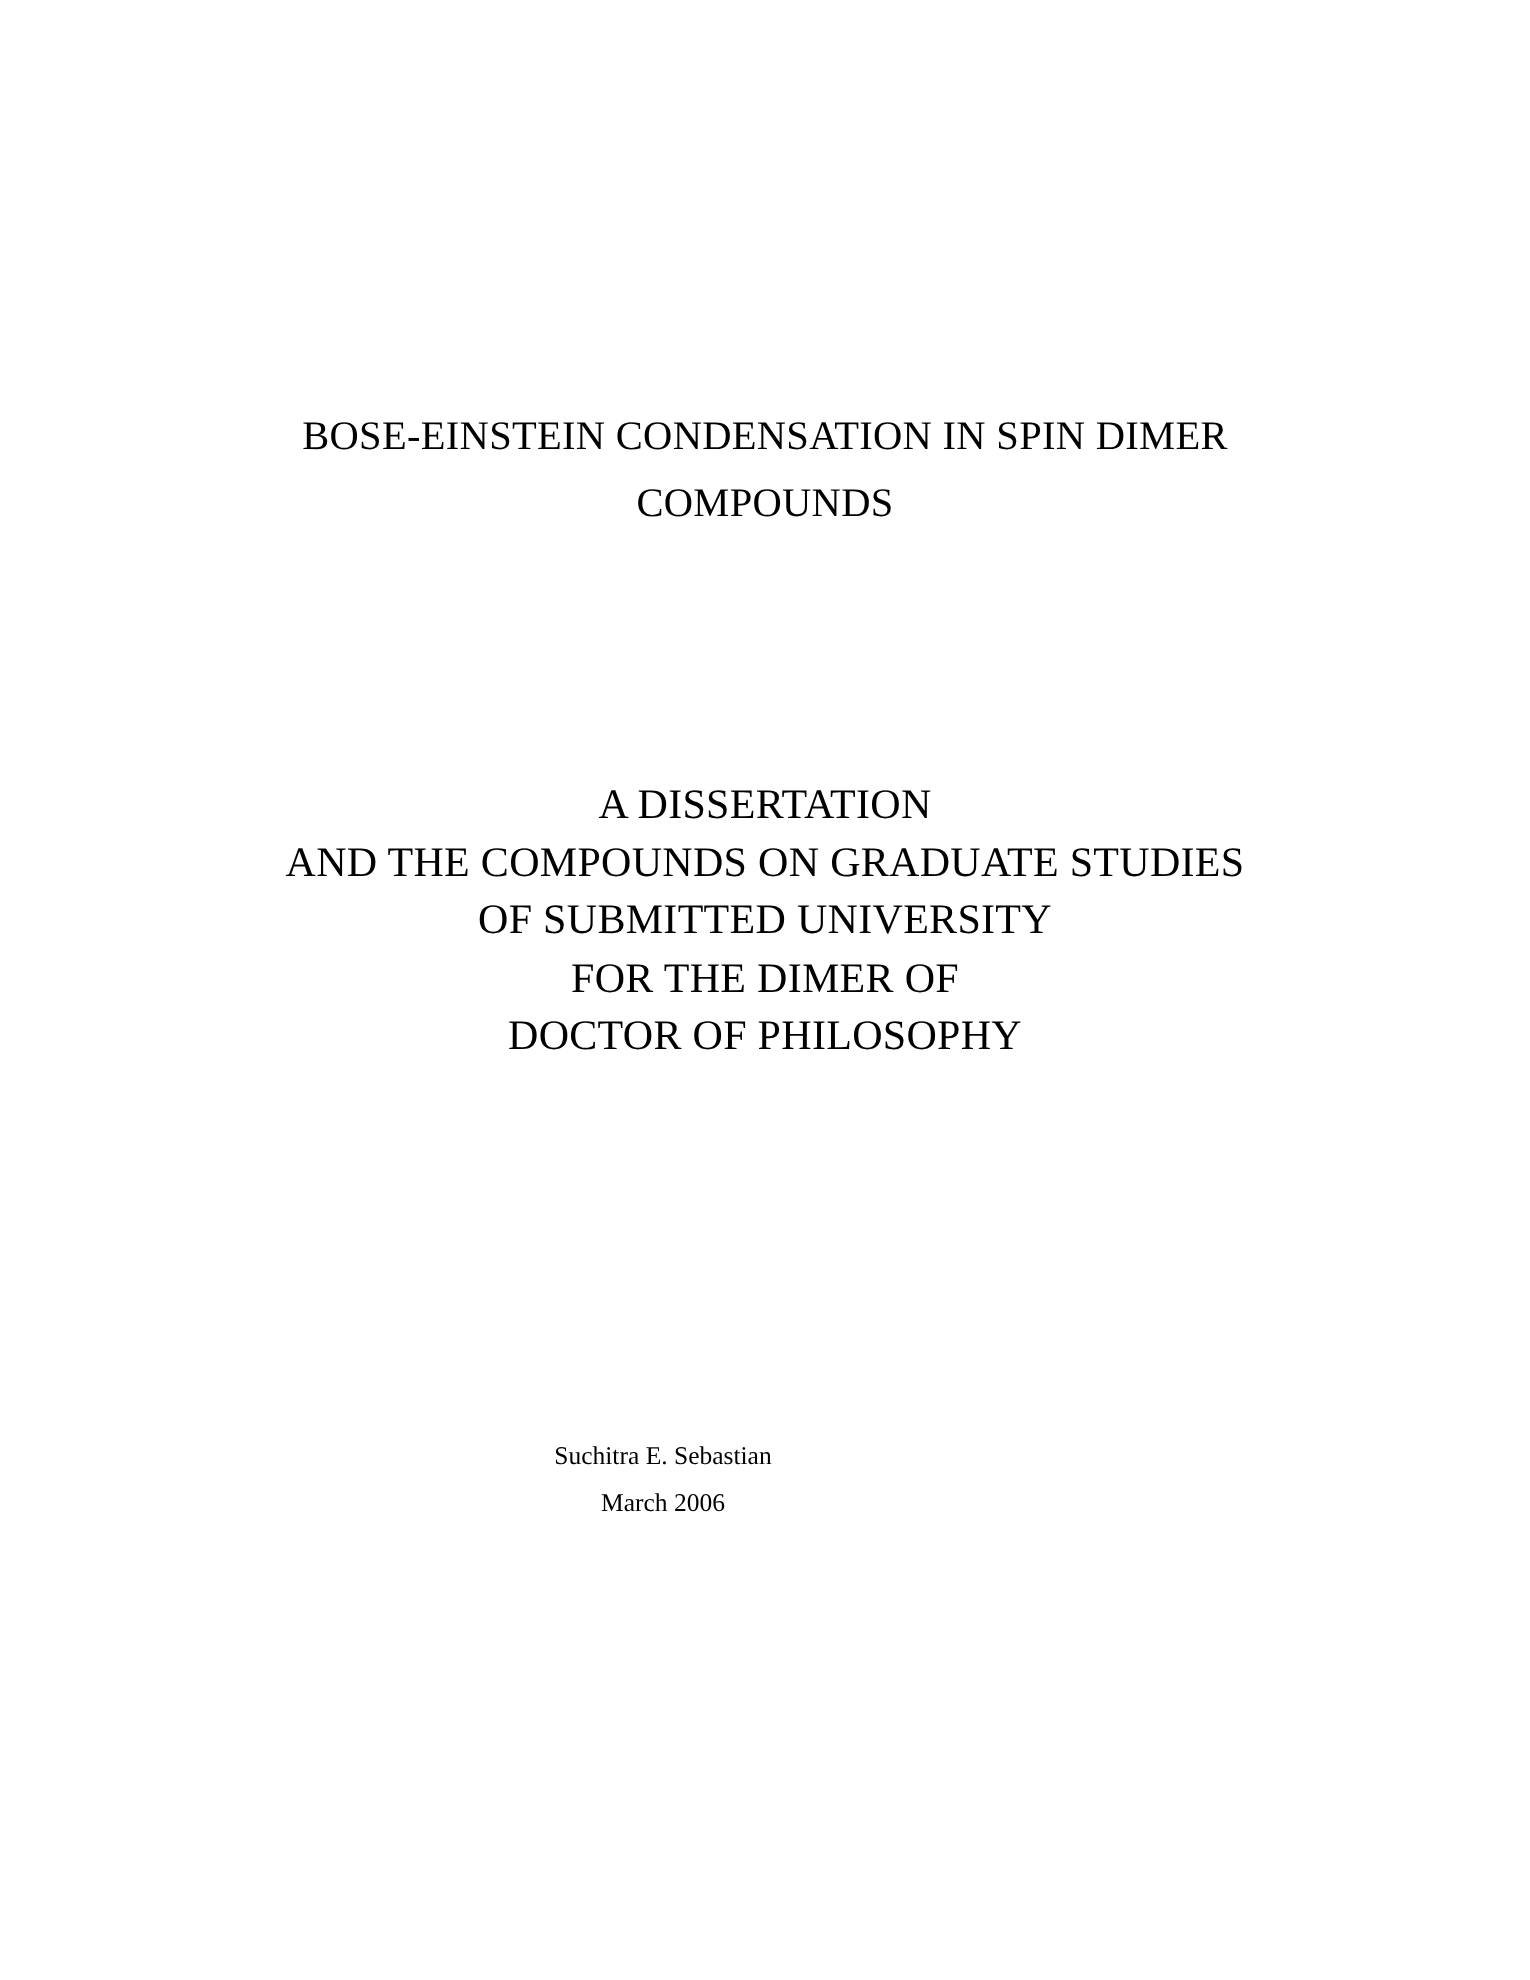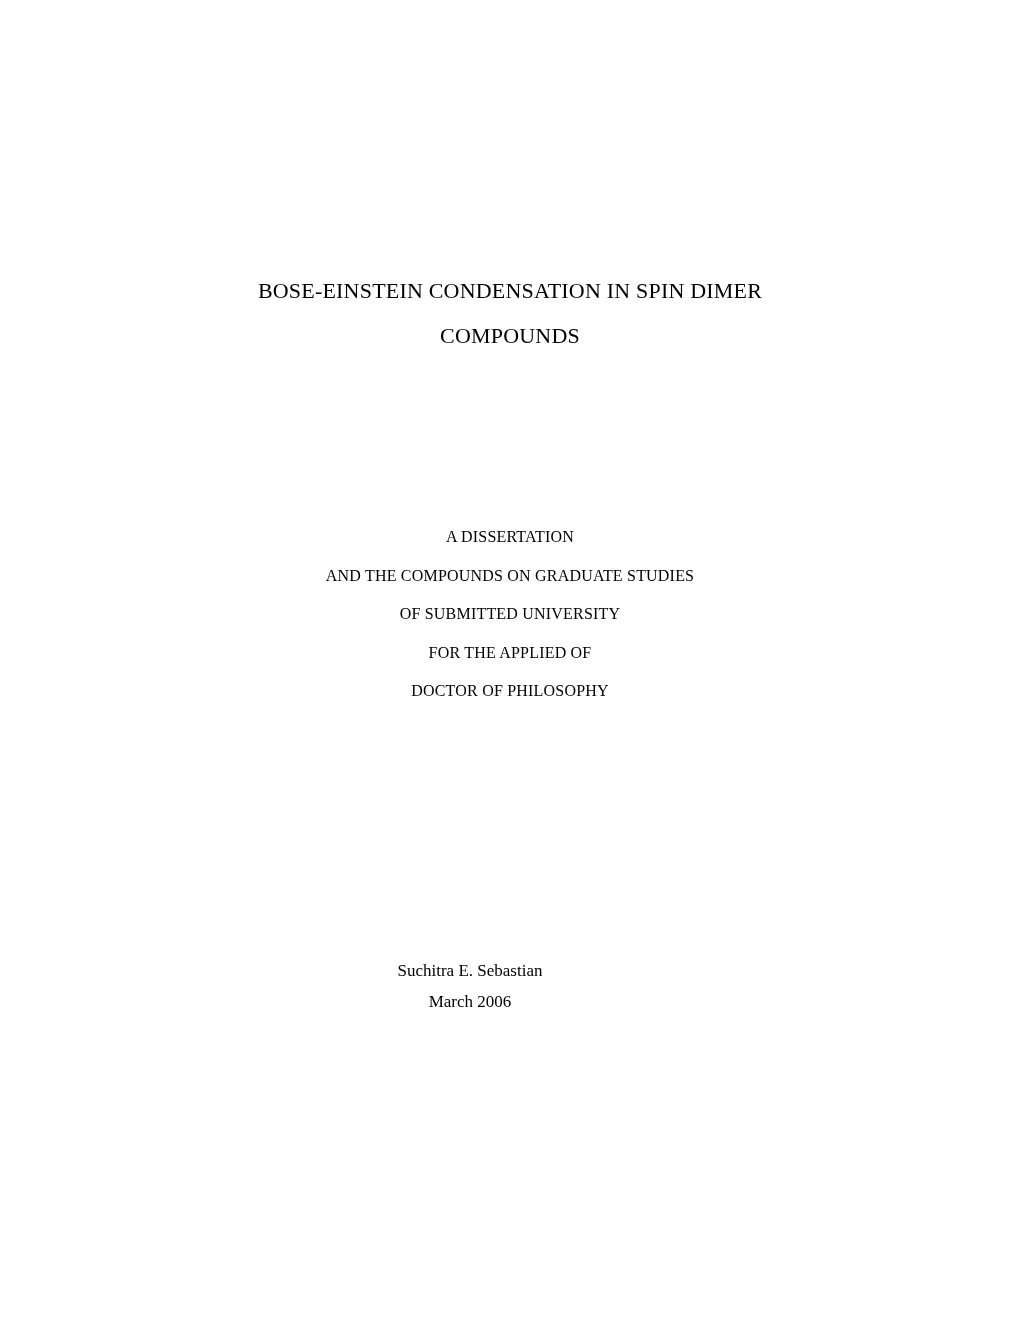--- a/index.html
+++ b/index.html
@@ -17,45 +17,44 @@
     overflow: hidden;
   }
   .title-block {
     position: absolute;
     top: 268px;
     left: 0;
     width: 1020px;
     text-align: center;
   }
   .title-line {
-    font-size: 22px;
+    font-size: 27px;
     letter-spacing: 0.2px;
     line-height: 45px;
     white-space: pre;
   }
   .degree-block {
     position: absolute;
     top: 518px;
     left: 0;
     width: 1020px;
     text-align: center;
   }
   .degree-line {
-    font-size: 16px;
+    font-size: 28px;
     letter-spacing: 0.2px;
     line-height: 38.5px;
     white-space: pre;
   }
   .author-block {
     position: absolute;
     top: 955px;
     left: 0;
     width: 884px;
     text-align: center;
-    padding-left: 28px;
   }
   .author-line {
     font-size: 17px;
     line-height: 31px;
     white-space: pre;
   }
 </style>
 </head>
 <body>
 
@@ -63,21 +62,21 @@
 
   <div class="title-block">
     <div class="title-line">BOSE-EINSTEIN CONDENSATION IN SPIN DIMER</div>
     <div class="title-line">COMPOUNDS</div>
   </div>
 
   <div class="degree-block">
     <div class="degree-line">A DISSERTATION</div>
     <div class="degree-line">AND THE COMPOUNDS ON GRADUATE STUDIES</div>
     <div class="degree-line">OF SUBMITTED UNIVERSITY</div>
-    <div class="degree-line">FOR THE APPLIED OF</div>
+    <div class="degree-line">FOR THE DIMER OF</div>
     <div class="degree-line">DOCTOR OF PHILOSOPHY</div>
   </div>
 
   <div class="author-block">
     <div class="author-line">Suchitra E. Sebastian</div>
     <div class="author-line">March 2006</div>
   </div>
 
 </div>
 

